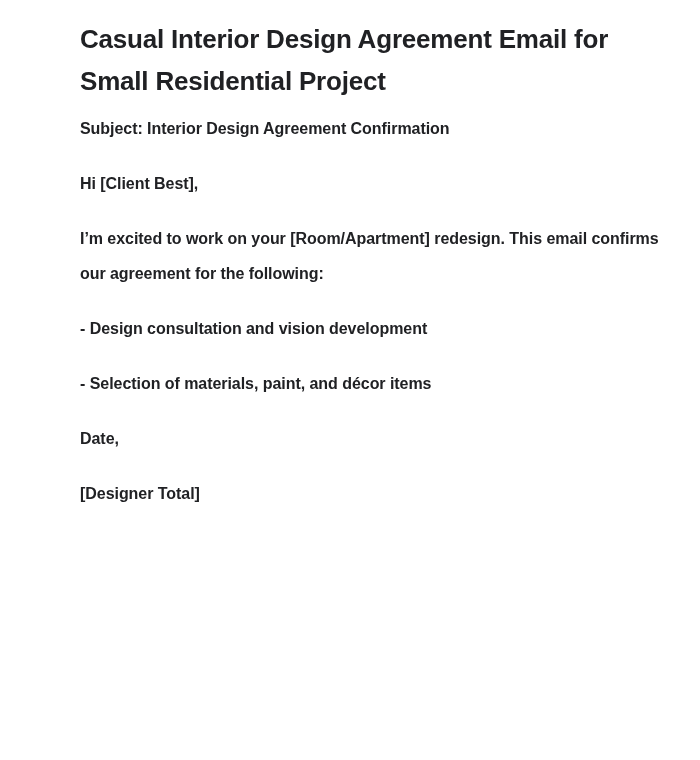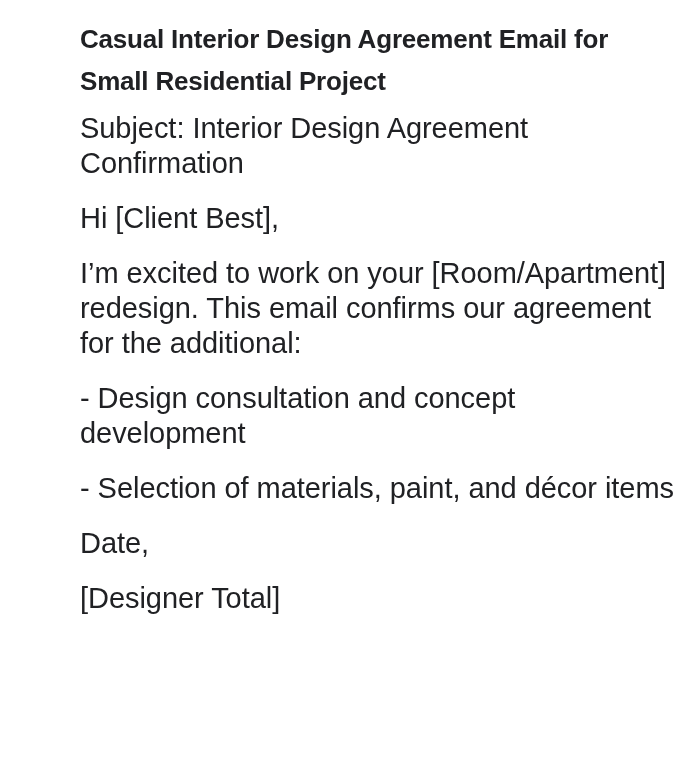--- a/index.html
+++ b/index.html
@@ -34,23 +34,23 @@
     letter-spacing: -0.2px;
     color: #202124;
   }
   .body-block {
     margin-top: 9px;
   }
   .para {
     margin: 0 0 20px 0;
     padding: 0;
     width: 600px;
-    font-size: 29px;
+    font-size: 16px;
     line-height: 35px;
-    font-weight: normal;
+    font-weight: bold;
     color: #202124;
     letter-spacing: -0.05px;
     word-wrap: break-word;
   }
   .para:last-child {
     margin-bottom: 0;
   }
 </style>
 </head>
 <body>
@@ -58,23 +58,23 @@
 <div class="page">
 
   <h1 class="doc-title">Casual Interior Design Agreement Email for Small Residential Project</h1>
 
   <div class="body-block">
 
     <p class="para">Subject: Interior Design Agreement Confirmation</p>
 
     <p class="para">Hi [Client Best],</p>
 
-    <p class="para">I’m excited to work on your [Room/Apartment] redesign. This email confirms our agreement for the additional:</p>
+    <p class="para">I’m excited to work on your [Room/Apartment] redesign. This email confirms our agreement for the following:</p>
 
-    <p class="para">- Design consultation and concept development</p>
+    <p class="para">- Design consultation and vision development</p>
 
     <p class="para">- Selection of materials, paint, and décor items</p>
 
 
 
 
     <p class="para">Date,</p>
 
     <p class="para">[Designer Total]</p>
 

